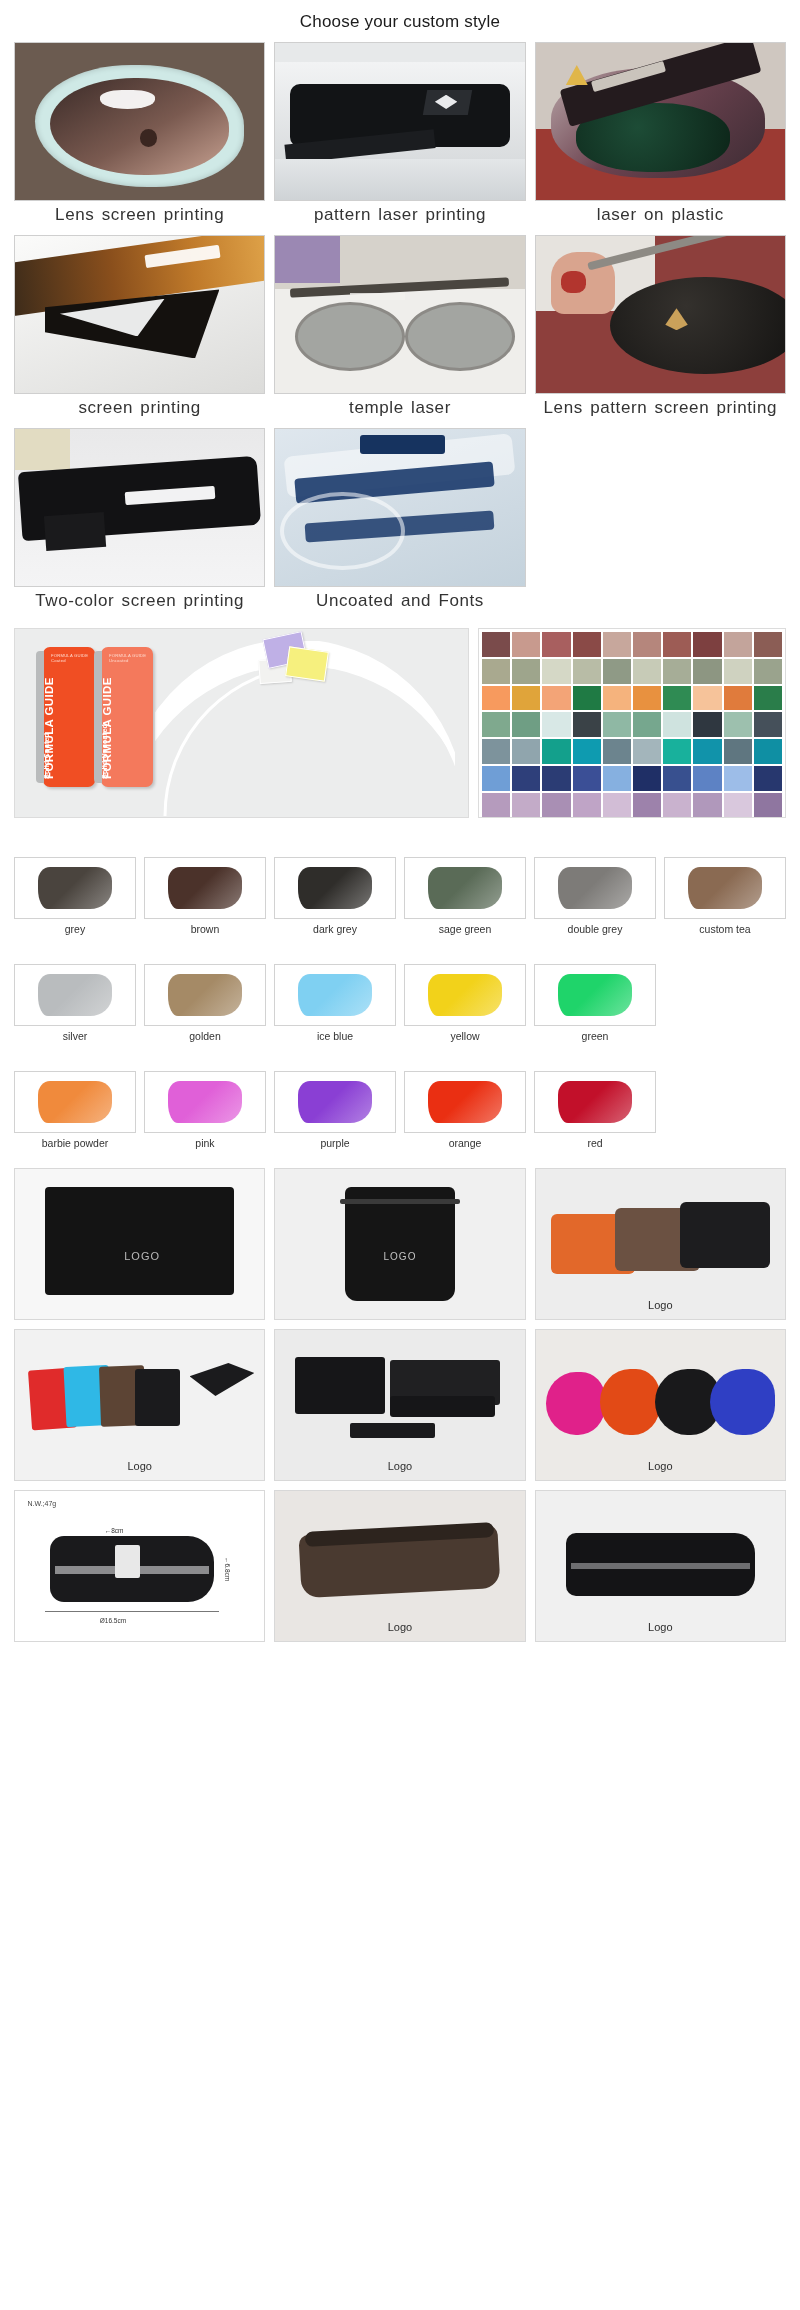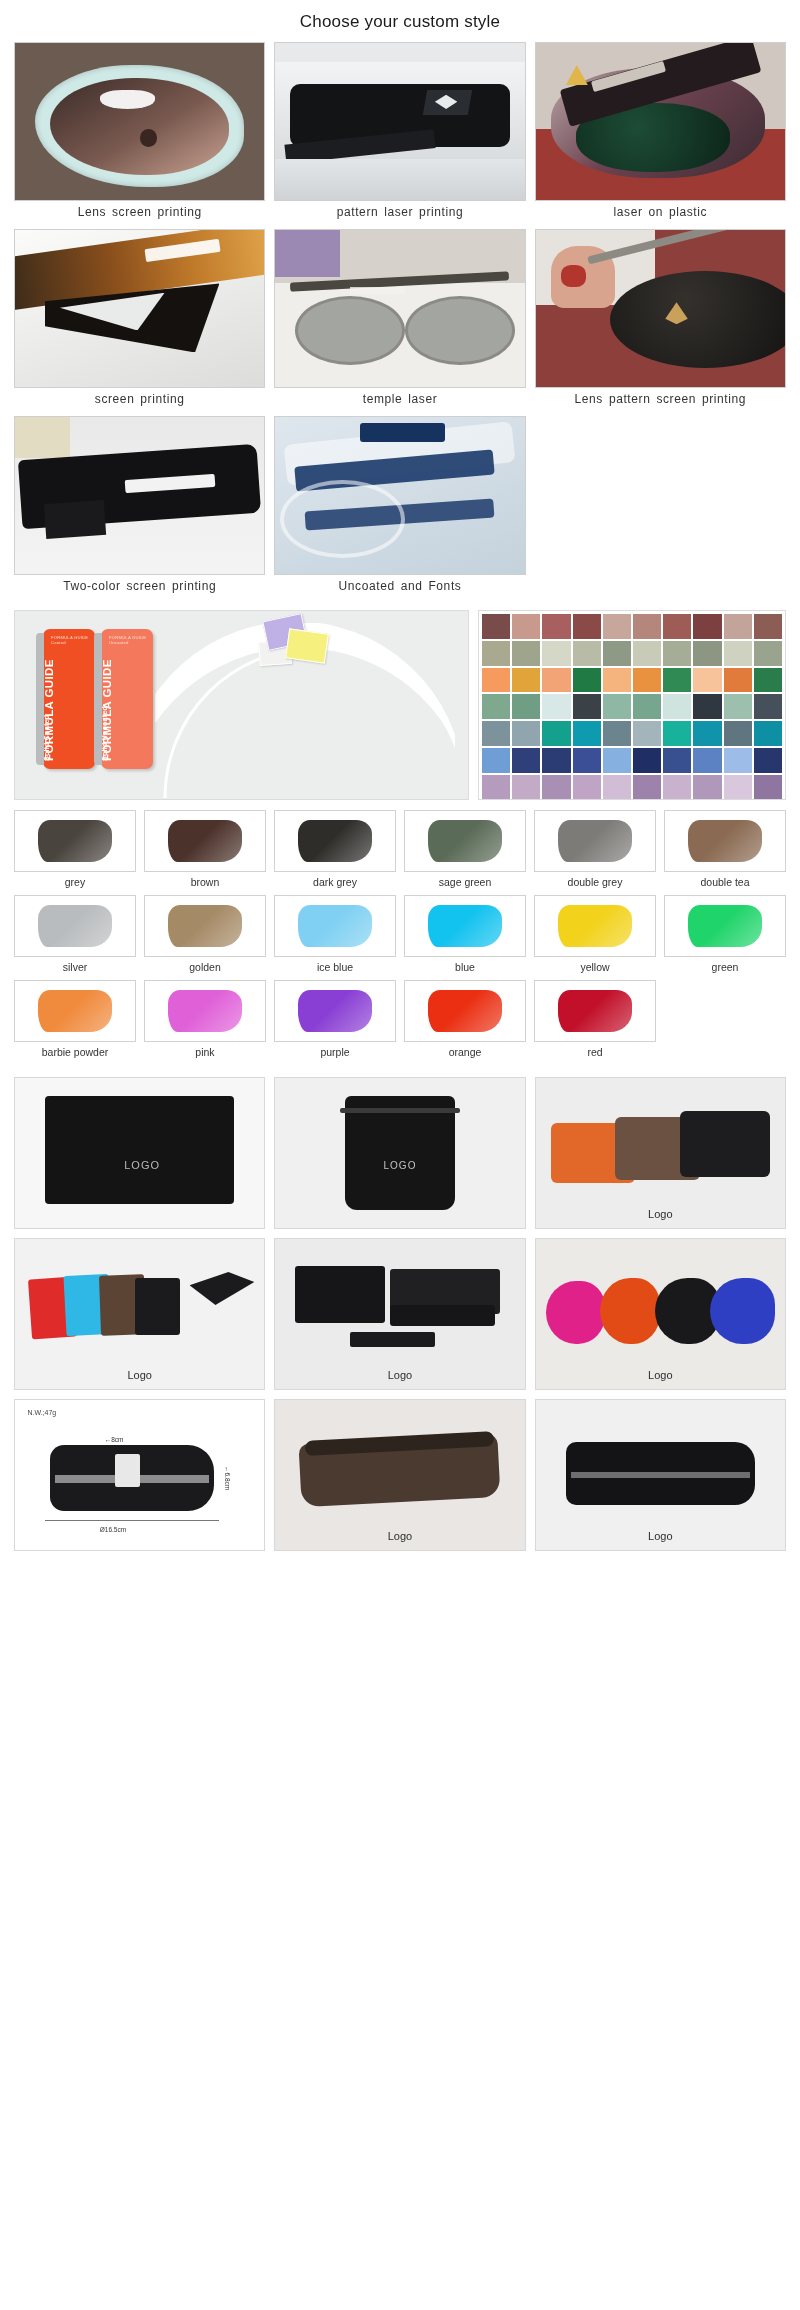--- a/index.html
+++ b/index.html
@@ -36,21 +36,21 @@
     width: 100%;
     height: 159px;
     border: 1px solid #cfcfcf;
     overflow: hidden;
     position: relative;
     background: #d8d4cf;
   }
   .photo .scene { position:absolute; inset:0; }
   .caption {
     text-align: center;
-    font-size: 12px;
+    font-size: 17px;
     color: #333;
     padding: 4px 0 7px;
     letter-spacing: .6px;
     word-spacing: 2px;
     white-space: nowrap;
   }
 
   
   .pantone-row {
     display: grid;
@@ -122,20 +122,21 @@
   .mini-grid { display:grid; grid-template-columns: repeat(10, 1fr); gap: 2px; }
   .mini-grid i { display:block; width:100%; padding-top:88%; }
 
   
   .lens-section { padding: 10px 14px 0; }
   .lens-row {
     display: grid;
     grid-template-columns: repeat(6, 1fr);
     column-gap: 8px;
     margin-bottom: 7px;
+    margin-top: 29px;
   }
   .lens-cell { text-align:center; }
   .lens-box {
     border: 1px solid #d2d2d2;
     height: 62px;
     display:flex; align-items:center; justify-content:center;
     background:#fff;
   }
   .lens-shape {
     width: 74px; height: 42px;
@@ -558,47 +559,41 @@
         <div class="lens-cell">
           <div class="lens-box">
             <div class="lens-shape" style="background: linear-gradient(135deg, rgb(125, 123, 120) 0%, rgb(125, 123, 120) 45%, rgba(255, 255, 255, 0.35) 100%), rgb(125, 123, 120);"></div>
           </div>
           <div class="lens-label">double grey</div>
         </div>
         <div class="lens-cell">
           <div class="lens-box">
             <div class="lens-shape" style="background: linear-gradient(135deg, rgb(138, 106, 82) 0%, rgb(138, 106, 82) 45%, rgba(255, 255, 255, 0.35) 100%), rgb(138, 106, 82);"></div>
           </div>
-          <div class="lens-label">double tea</div>
+          <div class="lens-label">custom tea</div>
         </div>
       </div>
     <div class="lens-row">
         <div class="lens-cell">
           <div class="lens-box">
             <div class="lens-shape" style="background: linear-gradient(135deg, rgb(185, 188, 190) 0%, rgb(185, 188, 190) 45%, rgba(255, 255, 255, 0.35) 100%), rgb(185, 188, 190);"></div>
           </div>
           <div class="lens-label">silver</div>
         </div>
         <div class="lens-cell">
           <div class="lens-box">
             <div class="lens-shape" style="background: linear-gradient(135deg, rgb(165, 138, 102) 0%, rgb(165, 138, 102) 45%, rgba(255, 255, 255, 0.35) 100%), rgb(165, 138, 102);"></div>
           </div>
           <div class="lens-label">golden</div>
         </div>
         <div class="lens-cell">
           <div class="lens-box">
             <div class="lens-shape" style="background: linear-gradient(135deg, rgb(127, 208, 242) 0%, rgb(127, 208, 242) 45%, rgba(255, 255, 255, 0.35) 100%), rgb(127, 208, 242);"></div>
           </div>
           <div class="lens-label">ice blue</div>
-        </div>
-        <div class="lens-cell">
-          <div class="lens-box">
-            <div class="lens-shape" style="background: linear-gradient(135deg, rgb(18, 194, 239) 0%, rgb(18, 194, 239) 45%, rgba(255, 255, 255, 0.35) 100%), rgb(18, 194, 239);"></div>
-          </div>
-          <div class="lens-label">blue</div>
         </div>
         <div class="lens-cell">
           <div class="lens-box">
             <div class="lens-shape" style="background: linear-gradient(135deg, rgb(242, 210, 26) 0%, rgb(242, 210, 26) 45%, rgba(255, 255, 255, 0.35) 100%), rgb(242, 210, 26);"></div>
           </div>
           <div class="lens-label">yellow</div>
         </div>
         <div class="lens-cell">
           <div class="lens-box">
             <div class="lens-shape" style="background: linear-gradient(135deg, rgb(31, 212, 106) 0%, rgb(31, 212, 106) 45%, rgba(255, 255, 255, 0.35) 100%), rgb(31, 212, 106);"></div>

